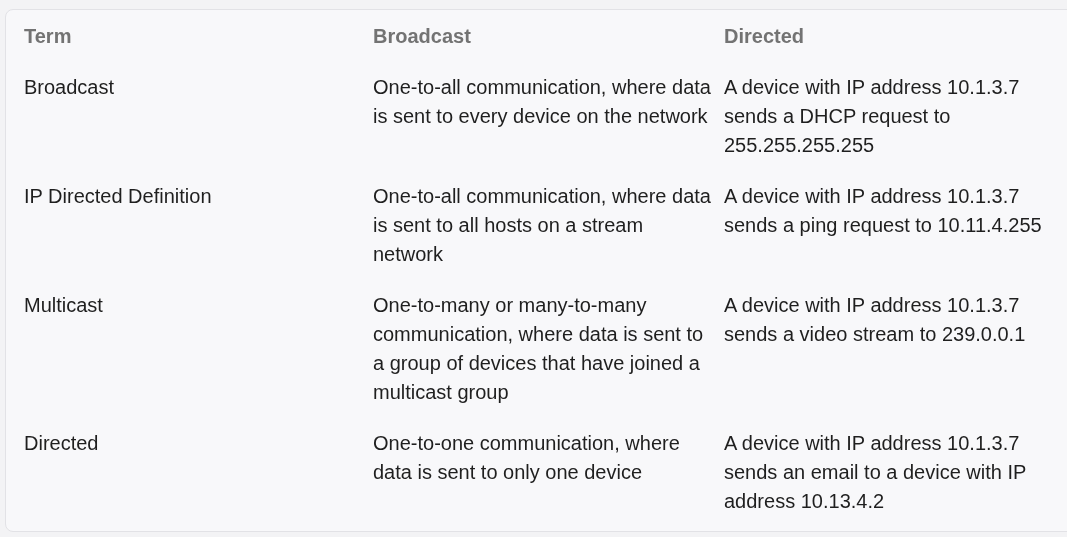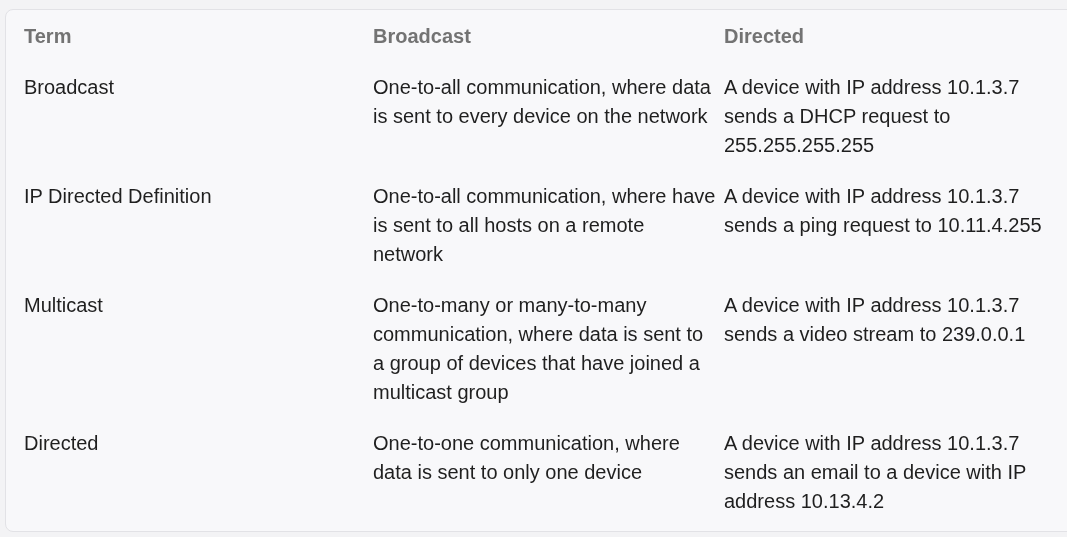--- a/index.html
+++ b/index.html
@@ -59,21 +59,21 @@
       </tr>
     </thead>
     <tbody>
       <tr>
         <td class="c1">Broadcast</td>
         <td class="c2">One-to-all communication, where data is sent to every device on the network</td>
         <td class="c3">A device with IP address 10.1.3.7 sends a DHCP request to 255.255.255.255</td>
       </tr>
       <tr>
         <td class="c1">IP Directed Definition</td>
-        <td class="c2">One-to-all communication, where have is sent to all hosts on a remote network</td>
+        <td class="c2">One-to-all communication, where data is sent to all hosts on a stream network</td>
         <td class="c3">A device with IP address 10.1.3.7 sends a ping request to 10.11.4.255</td>
       </tr>
       <tr>
         <td class="c1">Multicast</td>
         <td class="c2">One-to-many or many-to-many communication, where data is sent to a group of devices that have joined a multicast group</td>
         <td class="c3">A device with IP address 10.1.3.7 sends a video stream to 239.0.0.1</td>
       </tr>
       <tr>
         <td class="c1">Directed</td>
         <td class="c2">One-to-one communication, where data is sent to only one device</td>

